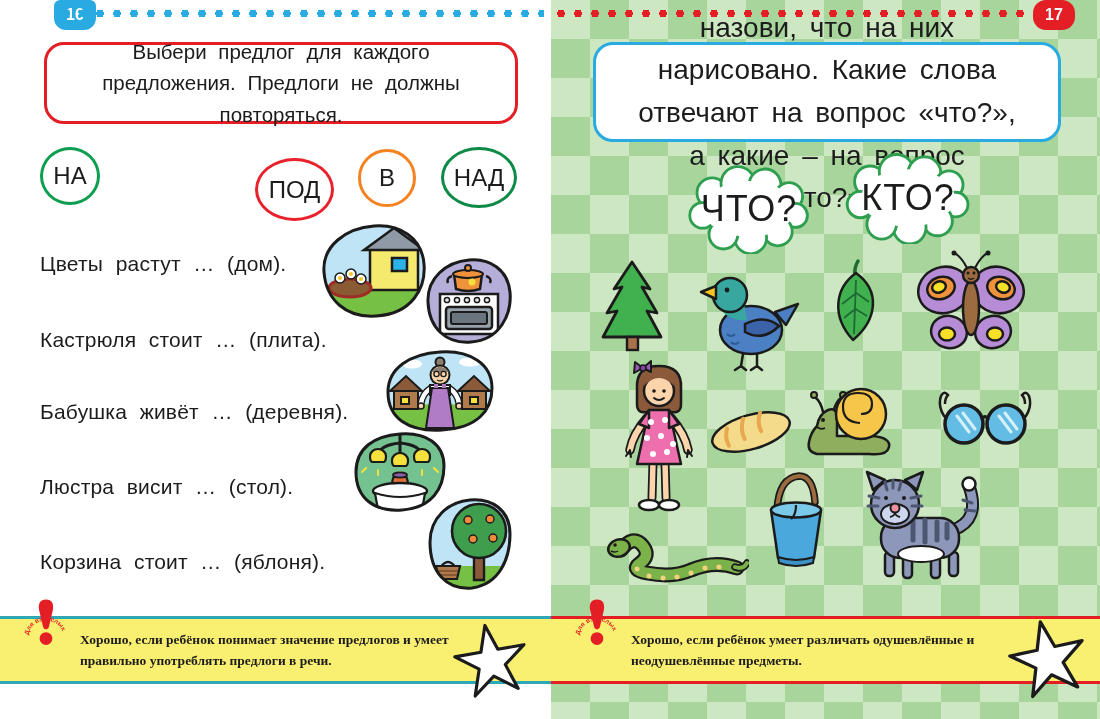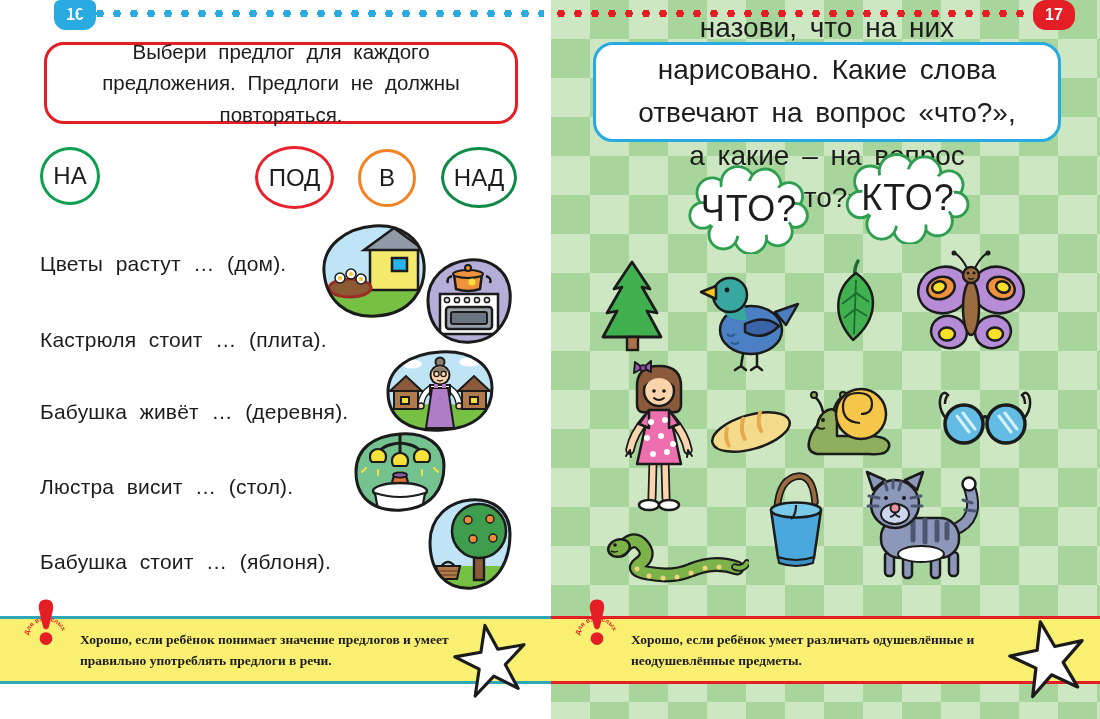--- a/index.html
+++ b/index.html
@@ -51,35 +51,35 @@
   <div class="tab tab-16">16</div>
   <div class="dots dots-blue"></div>
 
   <div class="instr-box instr-left">
     <p>Выбери предлог для каждого предложения. Предлоги не должны повторяться.</p>
   </div>
 
   <div class="oval" style="left: 40px; top: 147px; width: 54px; height: 52px; border-color: rgb(13, 158, 80);">
     <span>НА</span>
     </div>
-  <div class="oval" style="left: 255px; top: 146px; width: 73px; height: 57px; border-color: rgb(232, 33, 44);">
+  <div class="oval" style="left: 255px; top: 158px; width: 73px; height: 57px; border-color: rgb(232, 33, 44);">
     <span>ПОД</span>
     </div>
   <div class="oval" style="left: 358px; top: 149px; width: 52px; height: 52px; border-color: rgb(245, 130, 32);">
     <span>В</span>
     </div>
   <div class="oval" style="left: 441px; top: 147px; width: 70px; height: 55px; border-color: rgb(12, 138, 70);">
     <span>НАД</span>
     </div>
 
   <div class="sentence" style="top:252px">Цветы растут … (дом).</div>
   <div class="sentence" style="top:328px">Кастрюля стоит … (плита).</div>
   <div class="sentence" style="top:400px">Бабушка живёт … (деревня).</div>
   <div class="sentence" style="top:475px">Люстра висит … (стол).</div>
-  <div class="sentence" style="top:550px">Бабушка стоит … (яблоня).</div>
+  <div class="sentence" style="top:550px">Корзина стоит … (яблоня).</div>
 
   <div class="abs" style="left:320px;top:222px;width:108px;height:98px">
     <svg viewBox="0 0 108 98">
       <defs>
           <clipPath id="cpHouse">
             <path d="M54 4 C80 2 102 16 104 42 C106 66 92 92 56 94 C26 96 6 78 4 50 C2 24 26 6 54 4 Z"></path>
           </clipPath>
         </defs>
       <g clip-path="url(#cpHouse)">
         <rect width="108" height="98" fill="#bfe4f6"></rect>

